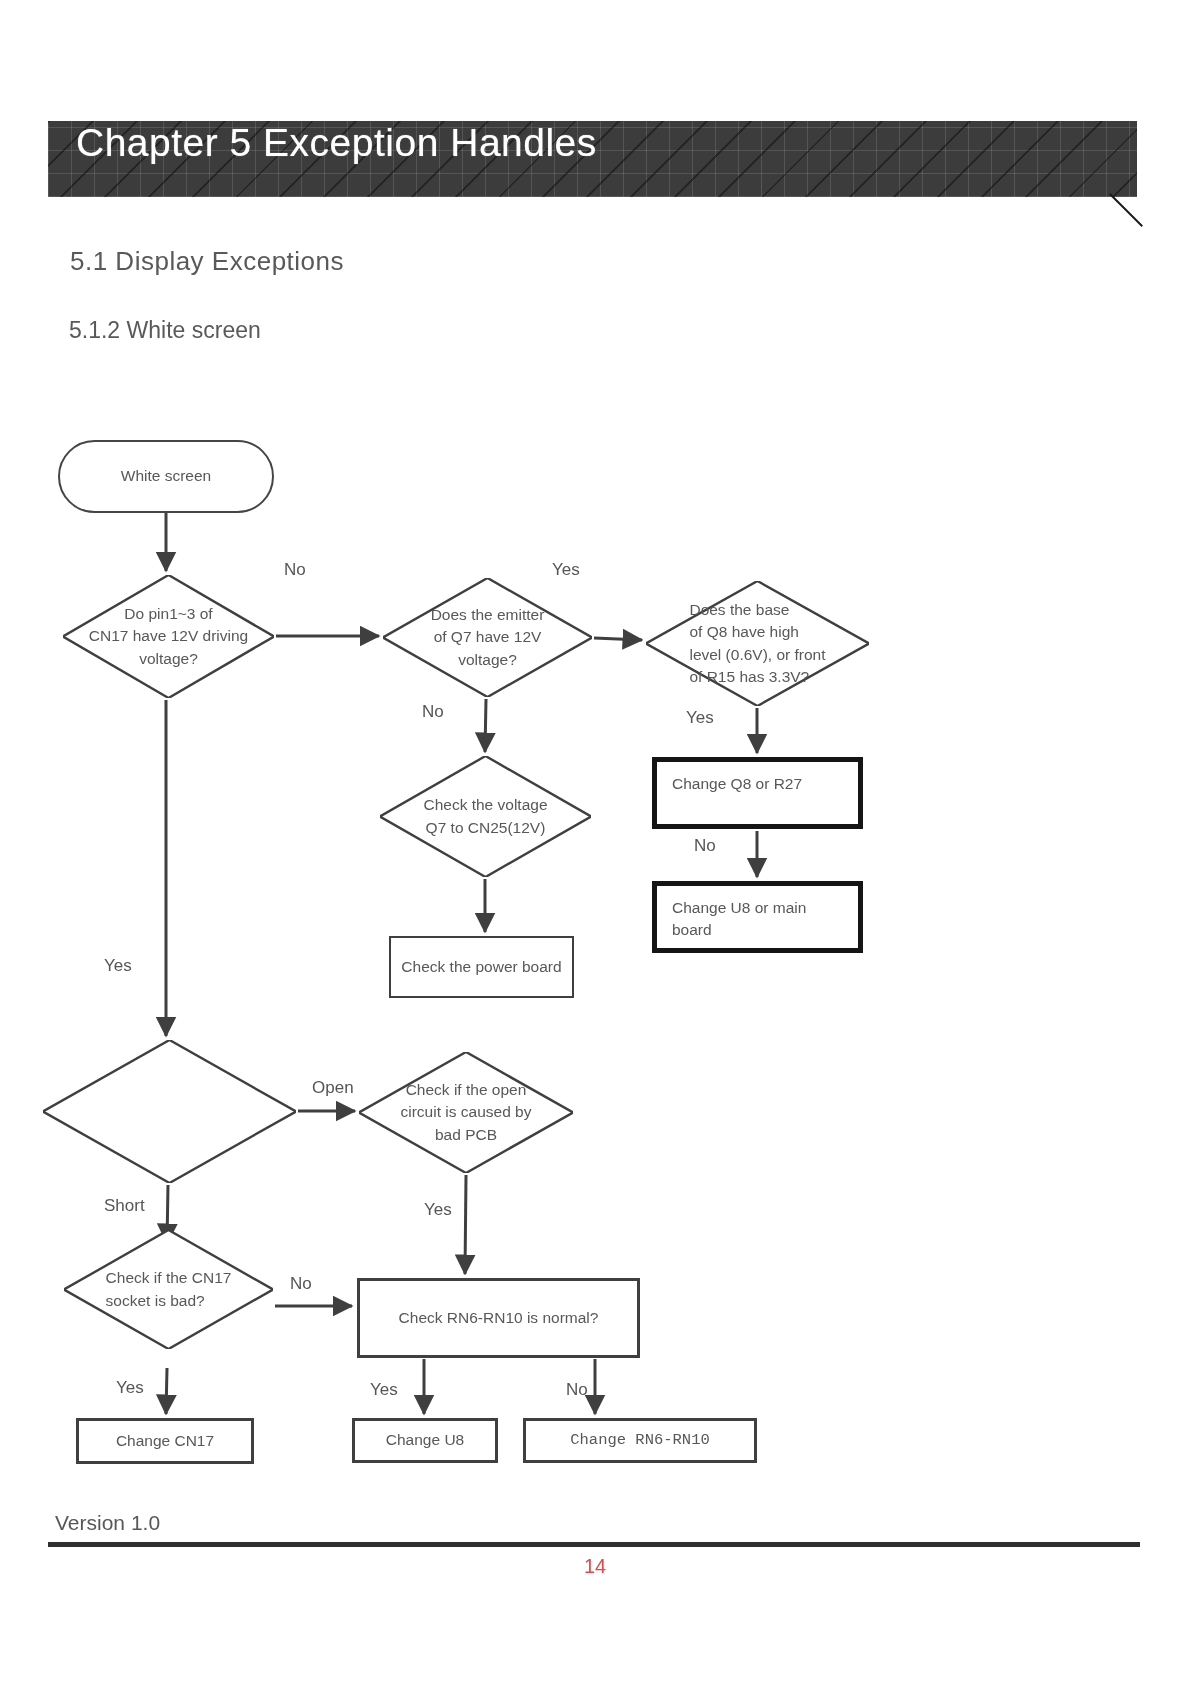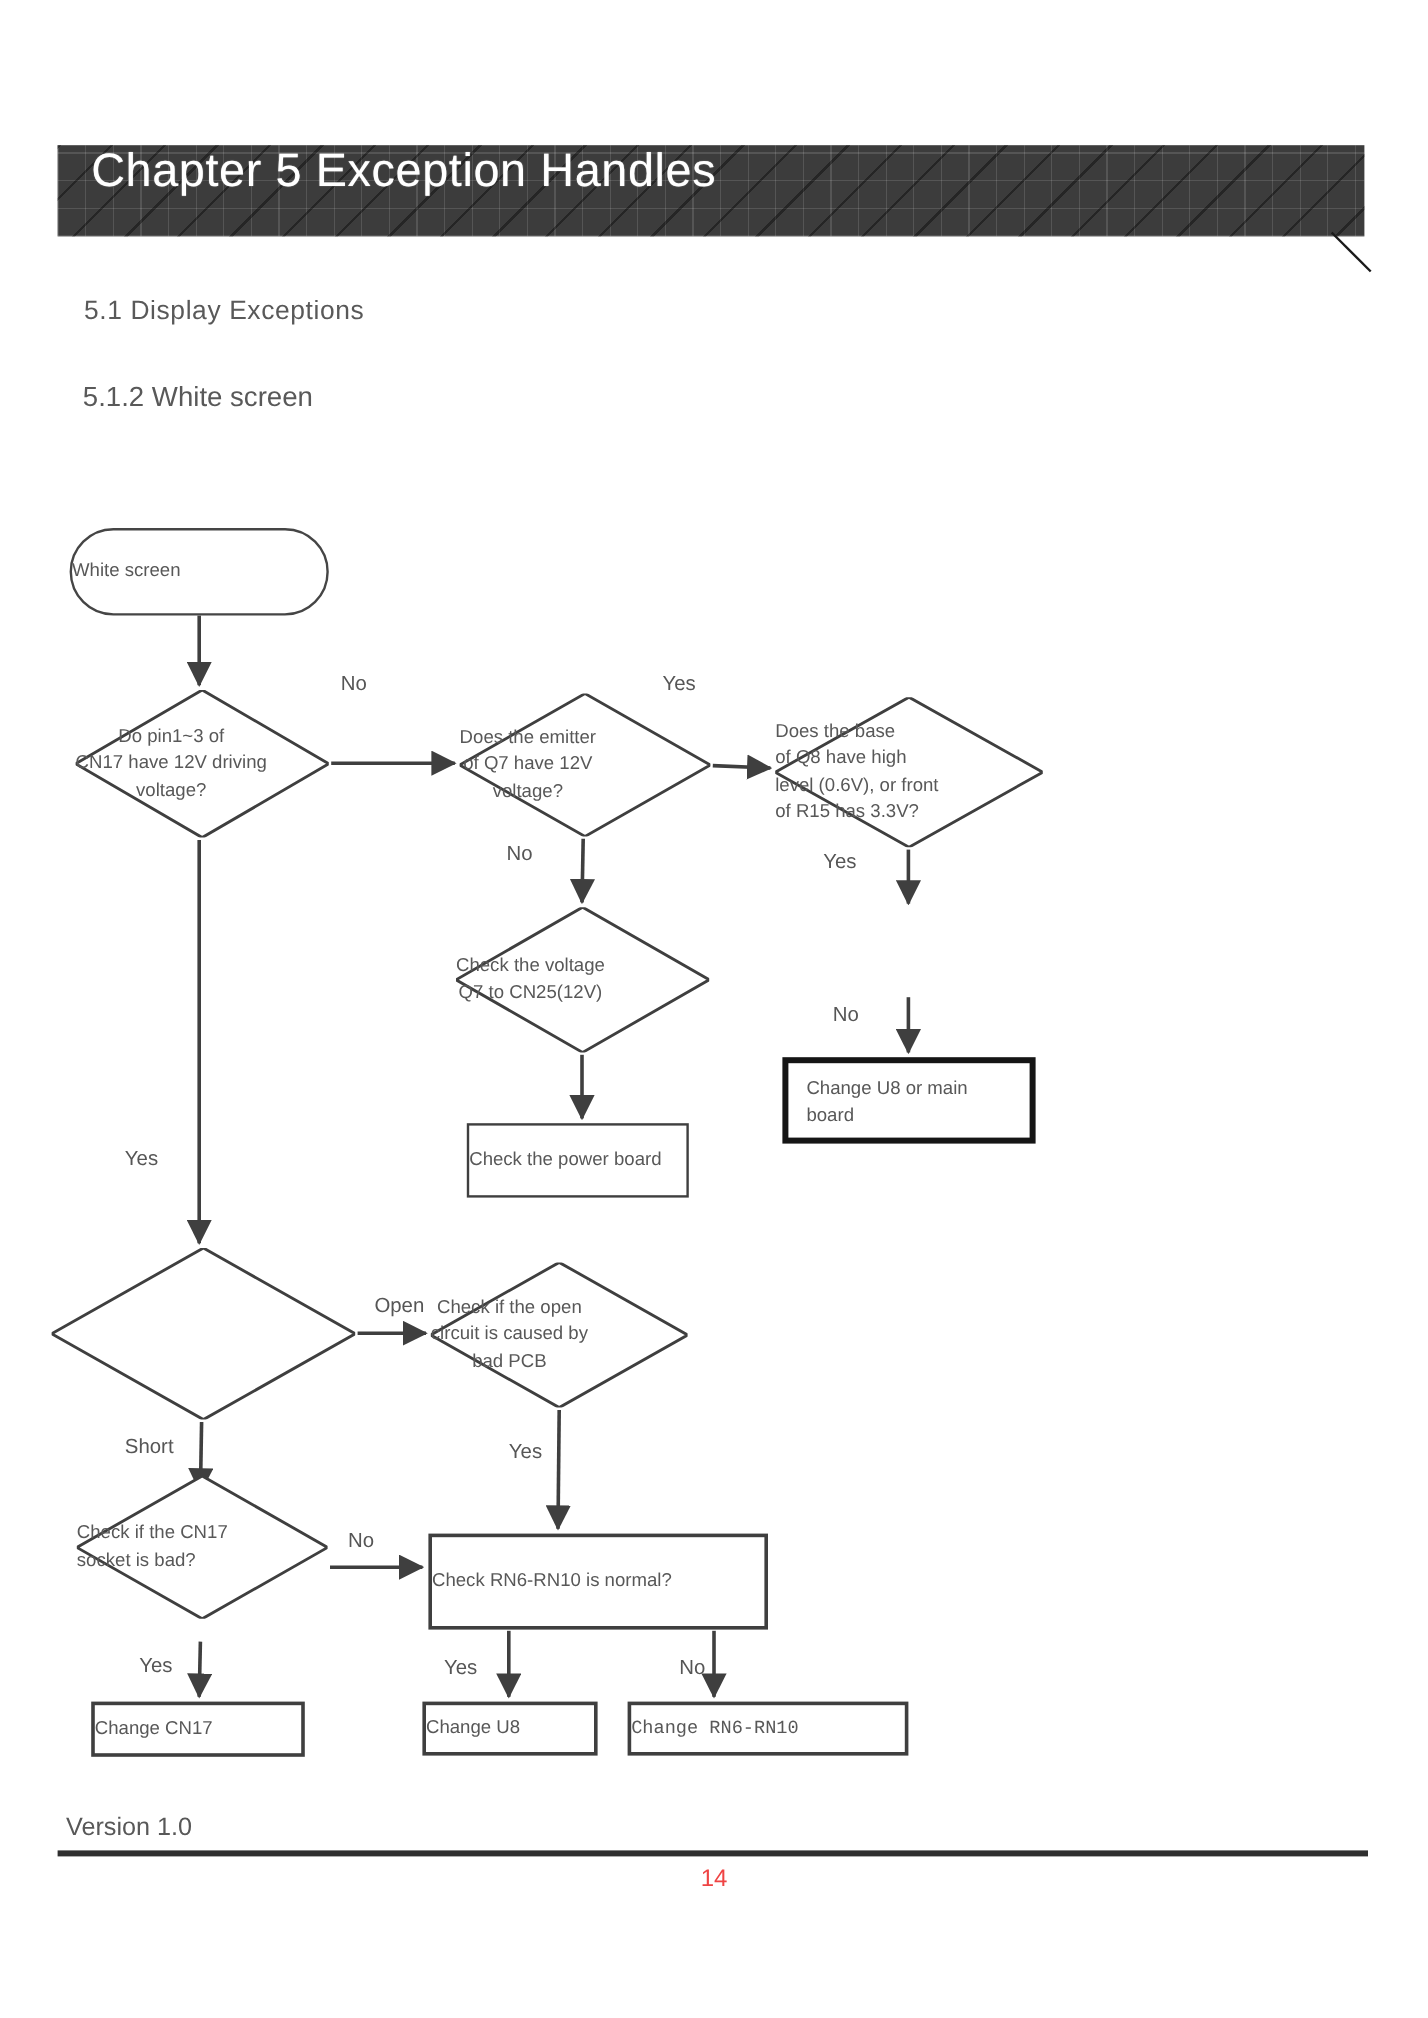--- a/index.html
+++ b/index.html
@@ -19,30 +19,30 @@
   }
   .chapter-title{
     color:#ffffff; font-size:39px; letter-spacing:0.5px; padding-left:28px; white-space:nowrap;
     text-shadow:0 0 1px rgba(255,255,255,.6);
   }
   .band-corner-mark{
     position:absolute; right:-12px; bottom:-14px; width:46px; height:0;
     border-top:2px solid #1a1a1a; transform:rotate(45deg);
   }
   
-  .sec-heading{position:absolute; left:70px; top:246px; margin:0; font-weight:normal; font-size:22px; color:#595959; letter-spacing:0.5px;}
+  .sec-heading{position:absolute; left:70px; top:246px; margin:0; font-weight:normal; font-size:26px; color:#595959; letter-spacing:0.5px;}
   .subsec-heading{position:absolute; left:69px; top:317px; margin:0; font-weight:normal; font-size:23px; color:#595959;text-align:right;}
   .footer-version{position:absolute; left:55px; top:1511px; font-size:21px; color:#585858;}
   .footer-rule{position:absolute; left:48px; top:1542px; width:1092px; height:5px; background:#2f2f2f;}
   .page-number{position:absolute; left:0; top:1555px; width:1190px; text-align:center; font-size:20px; color:#ef4444;}
   
   .flow{position:absolute; inset:0;}
   .wires{position:absolute; left:0; top:0; width:1190px; height:1682px;}
   .wire{stroke:#3f3f3f; stroke-width:3; fill:none;}
-  .node{position:absolute; box-sizing:border-box; display:flex; align-items:center; }
+  .node{position:absolute; box-sizing:border-box; display:flex; align-items:center; justify-content:center;}
   .node .txt{
     position:relative; z-index:2; white-space:pre-line; text-align:center;
     font-size:15.5px; line-height:1.45; color:#585858;
   }
   .pill{border:2px solid #454545; border-radius:37px; background:#fff;}
   .rect{border:2px solid #3f3f3f; background:#fff;}
   .rect-3{border-width:3px;}
   .rect-thick{border:5px solid #151515; background:#fff; justify-content:flex-start; align-items:flex-start; padding:11px 15px;}
   .rect-thick .txt{text-align:left;}
   .diamond{background:transparent;}
@@ -156,20 +156,23 @@
           <polygon points="50,0 100,50 50,100 0,50" vector-effect="non-scaling-stroke"></polygon>
         </svg>
       <span class="txt">Check the voltage
 Q7 to CN25(12V)</span>
     </div>
 
     <div class="node rect n-rpower">
       <span class="txt">Check the power board</span>
     </div>
 
+    <div class="node rect-thick n-rq8">
+      <span class="txt">Change Q8 or R27</span>
+    </div>
 
     <div class="node rect-thick n-ru8m">
       <span class="txt">Change U8 or main
 board</span>
     </div>
 
     <div class="node diamond n-d5">
       <svg viewBox="0 0 100 100" preserveAspectRatio="none">
           <polygon points="50,0 100,50 50,100 0,50" vector-effect="non-scaling-stroke"></polygon>
         </svg>

